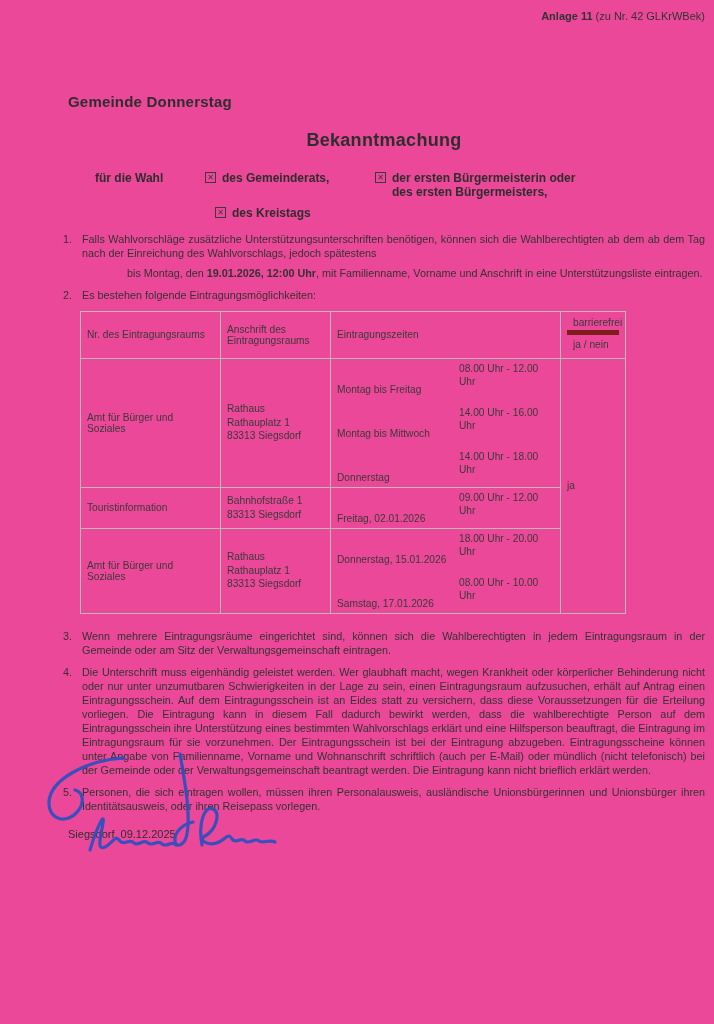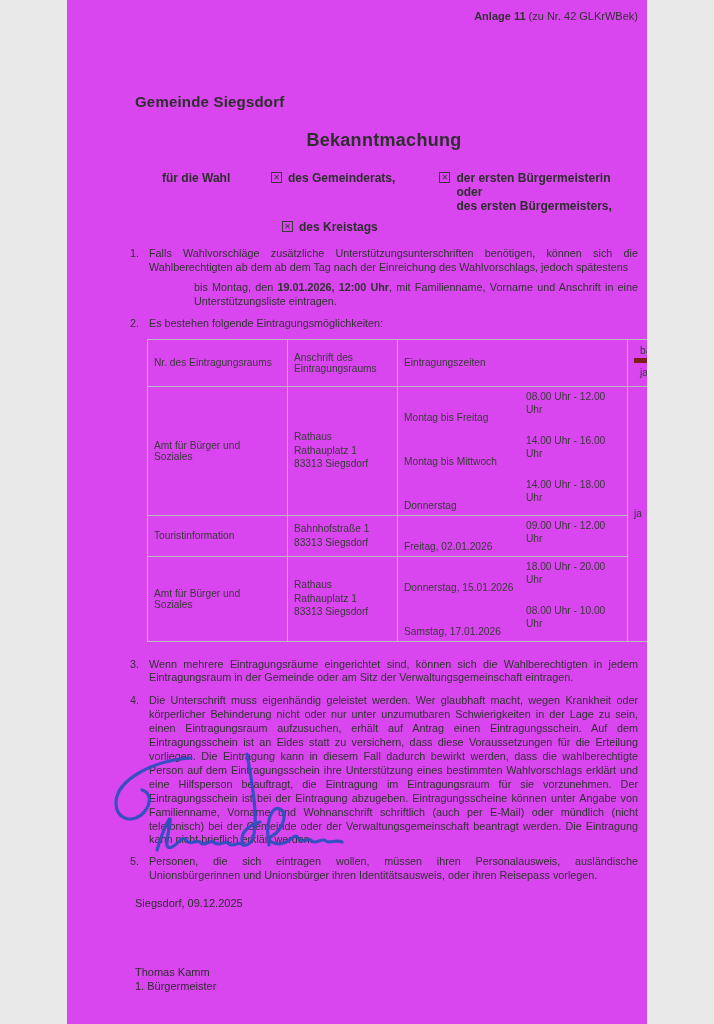--- a/index.html
+++ b/index.html
@@ -1,21 +1,21 @@
 <!DOCTYPE html>
 <html lang="de"><head>
 <meta charset="utf-8">
 <style>
   * { margin:0; padding:0; box-sizing:border-box; }
   html,body { background:#e9e9e9; }
   .page {
     position:relative;
-    width:580px; height:1024px;
+    width:714px; height:1024px;
     margin:0 auto;
-    background:#d946ef;
+    background:#ec4899;
     font-family:"Liberation Sans","DejaVu Sans",sans-serif;
     color:#2e2e2e;
     overflow:hidden;
   }
   .annex {
     position:absolute; top:10px; right:9px;
     font-size:11px; color:#333;
   }
   .annex .b { font-weight:bold; }
   .content { padding:0 9px 0 63px; }
@@ -88,21 +88,21 @@
   .sig-svg { position:absolute; left:28px; top:752px; width:260px; height:118px; pointer-events:none; }
 </style>
 </head>
 <body>
 
 <div class="page">
 
   <div class="annex"><span class="b">Anlage 11</span><span> (zu Nr. 42 GLKrWBek)</span></div>
 
   <div class="content">
-    <div class="municipality">Gemeinde Siegsdorf</div>
+    <div class="municipality">Gemeinde Donnerstag</div>
 
     <div class="doc-title">Bekanntmachung</div>
 
     <div class="election-row">
       <span class="election-label">für die Wahl</span>
       <span class="opt opt1">
         <span class="cb">✕</span>
         <span>des Gemeinderats,</span>
       </span>
       <span class="opt">
@@ -219,24 +219,20 @@
       <span class="body">Die Unterschrift muss eigenhändig geleistet werden. Wer glaubhaft macht, wegen Krankheit oder körperlicher Behinderung nicht oder nur unter unzumutbaren Schwierigkeiten in der Lage zu sein, einen Eintragungsraum aufzusuchen, erhält auf Antrag einen Eintragungsschein. Auf dem Eintragungsschein ist an Eides statt zu versichern, dass diese Voraussetzungen für die Erteilung vorliegen. Die Eintragung kann in diesem Fall dadurch bewirkt werden, dass die wahlberechtigte Person auf dem Eintragungsschein ihre Unterstützung eines bestimmten Wahlvorschlags erklärt und eine Hilfsperson beauftragt, die Eintragung im Eintragungsraum für sie vorzunehmen. Der Eintragungsschein ist bei der Eintragung abzugeben. Eintragungsscheine können unter Angabe von Familienname, Vorname und Wohnanschrift schriftlich (auch per E-Mail) oder mündlich (nicht telefonisch) bei der Gemeinde oder der Verwaltungsgemeinschaft beantragt werden. Die Eintragung kann nicht brieflich erklärt werden.</span>
     </div>
 
     <div class="item mt8">
       <span class="num">5.</span>
       <span class="body">Personen, die sich eintragen wollen, müssen ihren Personalausweis, ausländische Unionsbürgerinnen und Unionsbürger ihren Identitätsausweis, oder ihren Reisepass vorlegen.</span>
     </div>
 
     <div class="place-date">Siegsdorf, 09.12.2025</div>
 
-    <div class="signer">
-      <div>Thomas Kamm</div>
-      <div>1. Bürgermeister</div>
-    </div>
   </div>
 
   <svg class="sig-svg" viewBox="0 0 260 118">
     <g fill="none" stroke="#2a50bf" stroke-width="3.2" stroke-linecap="round" stroke-linejoin="round" opacity="0.92">
       <path d="M 96 6 C 58 8, 22 28, 21 50 C 20 68, 39 73, 50 59 C 57 50, 55 40, 47 38"></path>
       <path d="M 62 98 C 68 78, 77 58, 75 71 C 73 84, 68 99, 77 95 C 85 91, 87 82, 92 89 C 96 94, 102 86, 106 91 C 110 95, 116 86, 120 91 C 124 95, 130 87, 134 92 C 138 96, 144 88, 148 93"></path>
       <path d="M 152 2 C 156 26, 163 60, 159 82 C 157 93, 148 97, 147 89 C 146 80, 155 72, 165 70"></path>
       <path d="M 174 93 C 170 72, 176 53, 185 57 C 193 61, 188 78, 177 84 C 169 88, 181 95, 191 90 C 198 87, 200 80, 204 87 C 208 93, 213 84, 217 89 C 221 93, 227 85, 231 89 C 235 92, 241 87, 247 90"></path>
     </g>
   </svg>

